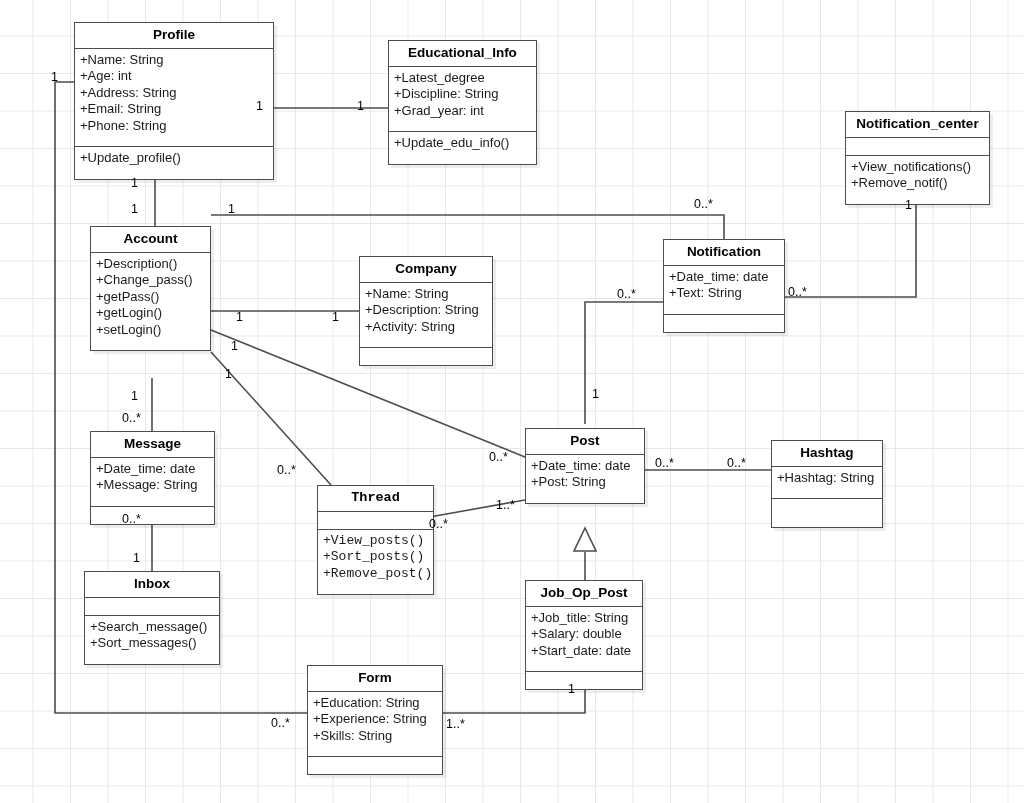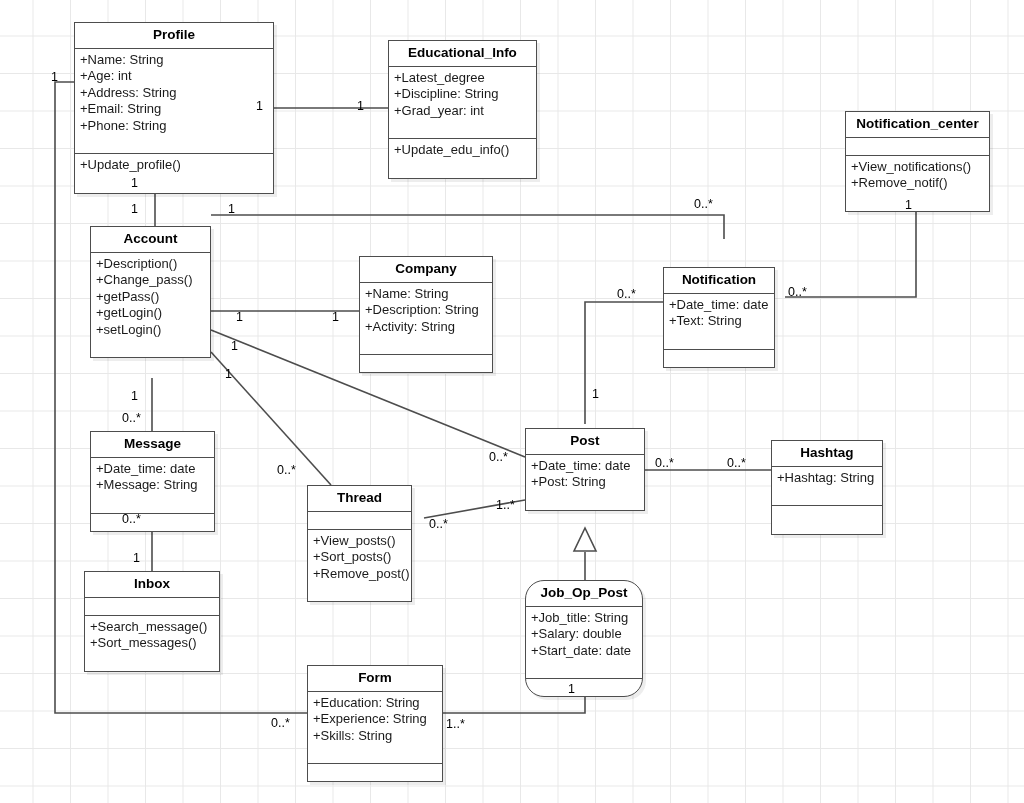--- a/index.html
+++ b/index.html
@@ -40,21 +40,21 @@
     text-align: center;
     font-weight: bold;
     font-size: 13.5px;
     color: #000000;
     padding: 5px 4px 5px 4px;
     border-bottom: 1.6px solid #4d4d4d;
     line-height: 1.1;
     white-space: nowrap;
   }
   .uml-compartment {
-    padding: 3px 5px 19px 5px;
+    padding: 3px 5px 12px 5px;
     border-bottom: 1.6px solid #4d4d4d;
   }
   .uml-compartment:last-child {
     border-bottom: none;
   }
   .uml-compartment.empty {
     height: 13px;
     padding: 2px 5px;
   }
   .uml-feature {
@@ -162,21 +162,21 @@
   <div class="uml-class" style="left:359px; top:256px; width:134px;">
     <div class="uml-name">Company</div>
     <div class="uml-compartment">
       <div class="uml-feature">+Name: String</div>
       <div class="uml-feature">+Description: String</div>
       <div class="uml-feature">+Activity: String</div>
     </div>
     <div class="uml-compartment empty"></div>
   </div>
 
-  <div class="uml-class" style="left:663px; top:239px; width:112px;margin-top:28px;">
+  <div class="uml-class" style="left:663px; top:239px; width:122px;">
     <div class="uml-name">Notification</div>
     <div class="uml-compartment">
       <div class="uml-feature">+Date_time: date</div>
       <div class="uml-feature">+Text: String</div>
     </div>
     <div class="uml-compartment empty"></div>
   </div>
 
   <div class="uml-class" style="left:90px; top:431px; width:125px;">
     <div class="uml-name">Message</div>
@@ -196,40 +196,40 @@
   </div>
 
   <div class="uml-class" style="left:771px; top:440px; width:112px;">
     <div class="uml-name">Hashtag</div>
     <div class="uml-compartment">
       <div class="uml-feature">+Hashtag: String</div>
     </div>
     <div class="uml-compartment empty" style="height:24px;"></div>
   </div>
 
-  <div class="uml-class" style="left:307px; top:485px; width:105px;">
+  <div class="uml-class" style="left:317px; top:485px; width:117px;font-family:Liberation Mono, monospace;">
     <div class="uml-name">Thread</div>
     <div class="uml-compartment empty"></div>
     <div class="uml-compartment">
       <div class="uml-feature">+View_posts()</div>
       <div class="uml-feature">+Sort_posts()</div>
       <div class="uml-feature">+Remove_post()</div>
     </div>
   </div>
 
   <div class="uml-class" style="left:84px; top:571px; width:136px;">
     <div class="uml-name">Inbox</div>
     <div class="uml-compartment empty"></div>
     <div class="uml-compartment">
       <div class="uml-feature">+Search_message()</div>
       <div class="uml-feature">+Sort_messages()</div>
     </div>
   </div>
 
-  <div class="uml-class" style="left:525px; top:580px; width:118px;border-radius:19px;">
+  <div class="uml-class" style="left:525px; top:580px; width:118px;">
     <div class="uml-name">Job_Op_Post</div>
     <div class="uml-compartment">
       <div class="uml-feature">+Job_title: String</div>
       <div class="uml-feature">+Salary: double</div>
       <div class="uml-feature">+Start_date: date</div>
     </div>
     <div class="uml-compartment empty"></div>
   </div>
 
   <div class="uml-class" style="left:307px; top:665px; width:136px;">

